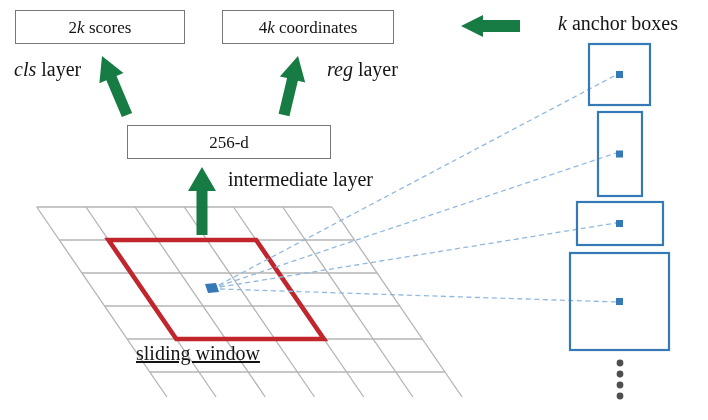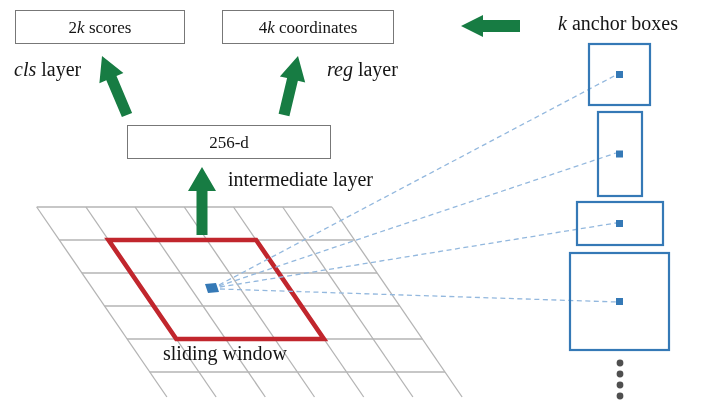--- a/index.html
+++ b/index.html
@@ -102,16 +102,16 @@
   </div>
 
   <div class="txt" style="left:327px;top:58px;"><i>reg</i><span> layer</span></div>
 
   <div class="txt" style="left:14px;top:58px;"><i>cls</i><span> layer</span></div>
 
   <div class="txt" style="left:558px;top:12px;text-align:right;"><i>k</i><span> anchor boxes</span></div>
 
   <div class="txt" style="left:228px;top:168px;">intermediate layer</div>
 
-  <div class="txt" style="left:163px;top:342px;">sliding window</div>
+  <div class="txt" style="left:136px;top:342px;text-decoration:underline;">sliding window</div>
 
 
 </div>
 
 </body></html>

